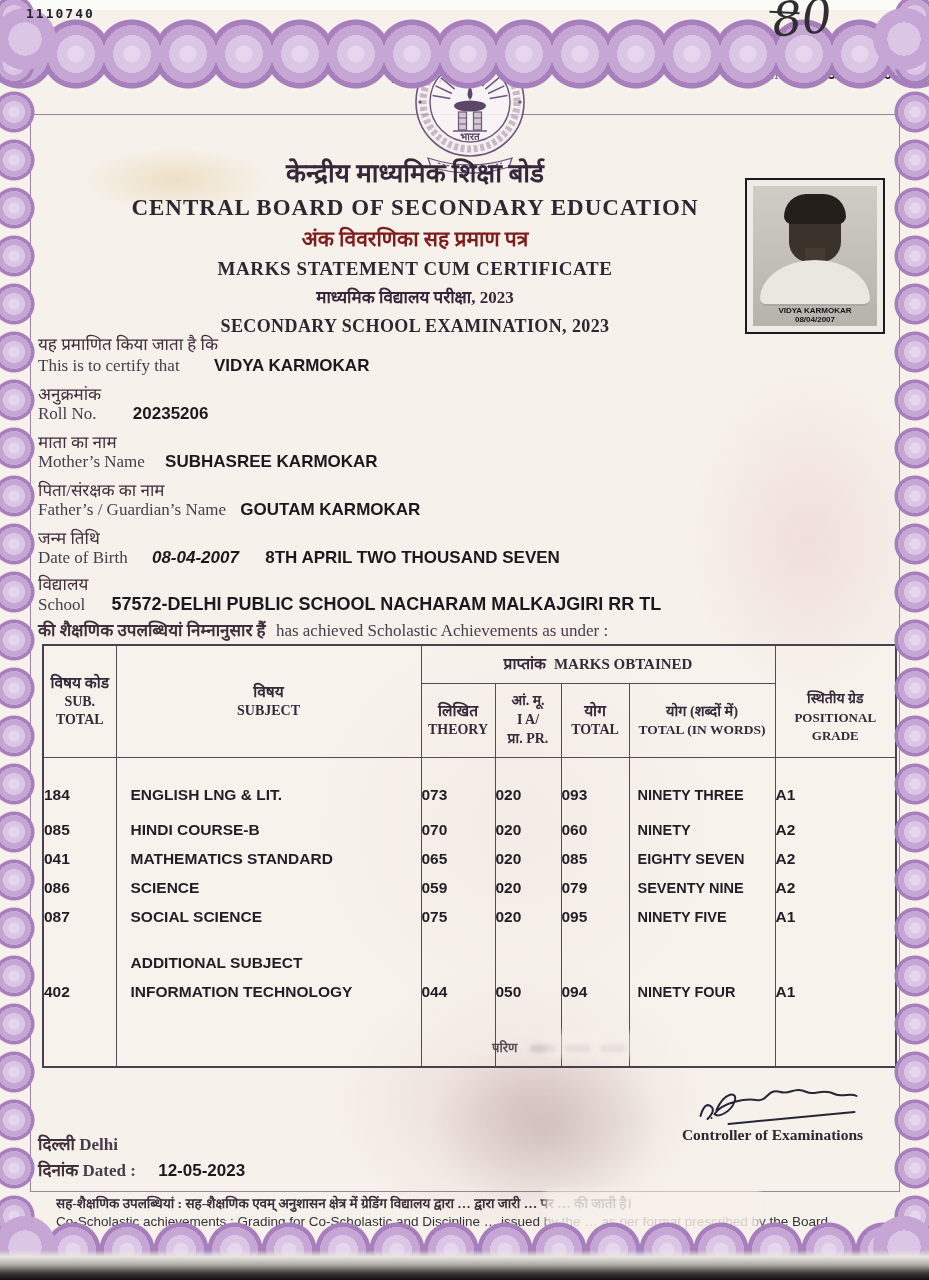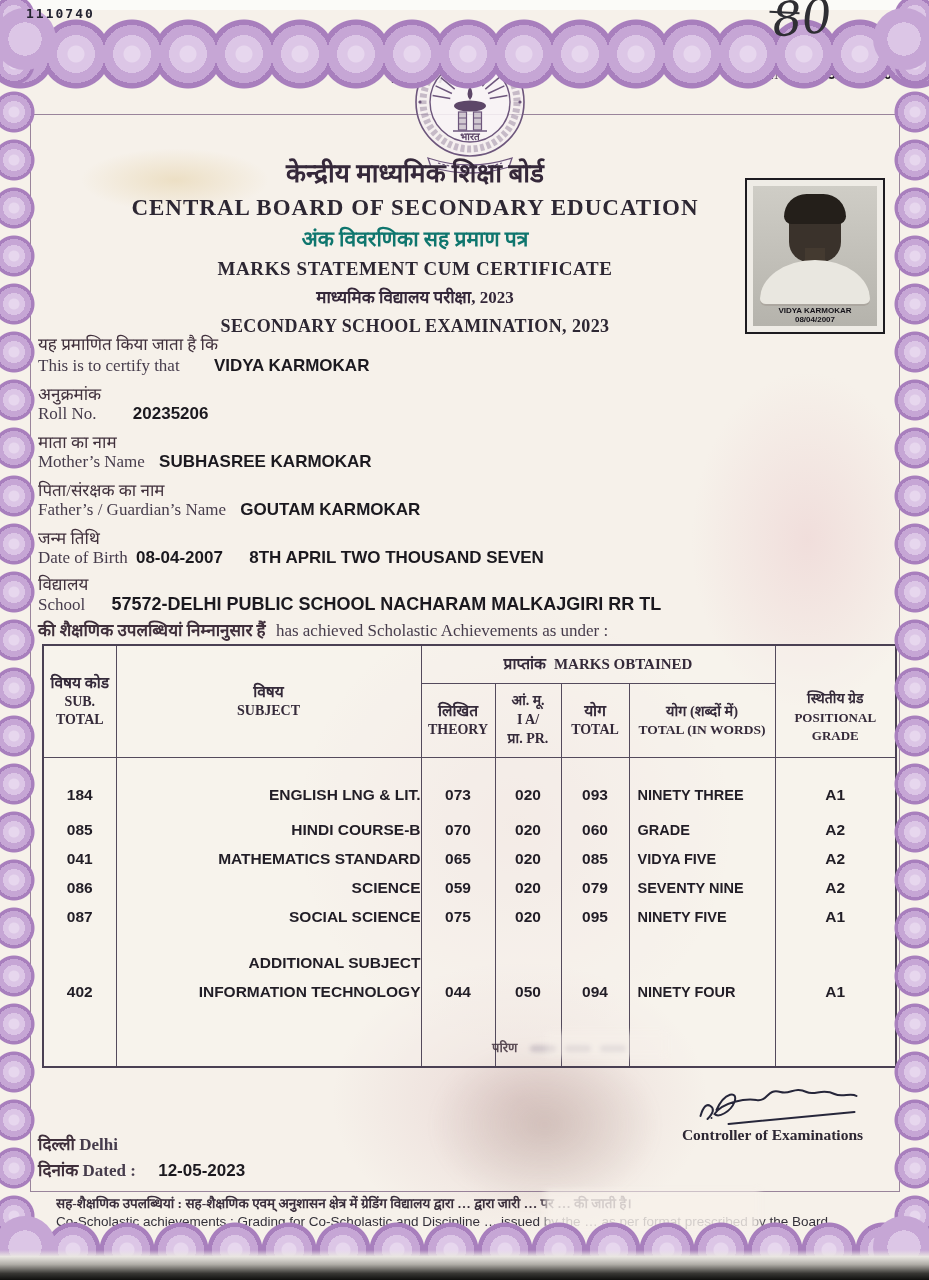--- a/index.html
+++ b/index.html
@@ -40,21 +40,21 @@
   
   .hi{font-family:"Liberation Serif",serif;color:#40303c;}
   .enl{font-family:"Liberation Serif",serif;color:#463c4c;}
   .val{font-family:"Liberation Sans",sans-serif;font-weight:bold;color:#1b191f;}
   .z3{z-index:3;}
 
   
   #hdr{left:90px;top:156px;width:650px;text-align:center;z-index:3;}
   #hdr .l1{font-size:26px;font-weight:bold;line-height:36px;color:#35283a;}
   #hdr .l2{font-size:23px;font-weight:bold;letter-spacing:1px;line-height:32px;color:#2d2733;}
-  #hdr .l3{font-size:21px;font-weight:bold;line-height:31px;color:#0f766e;}
+  #hdr .l3{font-size:21px;font-weight:bold;line-height:31px;color:#7f1d1d;}
   #hdr .l4{font-size:19px;font-weight:bold;letter-spacing:.6px;line-height:28px;color:#2d2733;}
   #hdr .l5{font-size:17px;font-weight:bold;line-height:30px;color:#35283a;}
   #hdr .l6{font-size:18px;font-weight:bold;letter-spacing:.4px;line-height:26px;color:#2d2733;}
 
   
   #corner-serial{left:26px;top:6px;z-index:6;font-family:"DejaVu Sans Mono",monospace;
      font-size:13px;font-weight:bold;letter-spacing:2px;color:#232330;filter:blur(.4px);}
   #sheet-serial{left:346px;top:60px;z-index:3;font-family:"DejaVu Sans Mono",monospace;
      font-size:25px;letter-spacing:7px;color:#3a3642;}
   #handwritten{left:772px;top:-10px;z-index:6;font-size:47px;color:#2e2e33;
@@ -90,22 +90,22 @@
   #marks thead th{font-weight:normal;vertical-align:middle;text-align:center;}
   #marks .th-hi{font-size:15.5px;font-weight:bold;color:#352a3a;display:block;line-height:20px;}
   #marks .th-en{font-size:14px;font-weight:bold;font-family:"Liberation Serif",serif;color:#352a3a;display:block;line-height:18px;}
   #marks .inline span{display:inline;line-height:34px;}
   #marks tbody td{border-top:none;border-bottom:none;font-family:"Liberation Sans",sans-serif;
      font-weight:bold;font-size:15.5px;color:#211d26;vertical-align:middle;}
   #marks tbody tr{height:29px;}
   #marks tbody tr.first td{padding-top:16px;height:42px;}
   #marks tbody tr.addl td{padding-top:16px;height:30px;}
   #marks tbody tr.filler{height:60px;}
-  .c{text-align:center;}
-  .subj{padding-left:14px !important;text-align:right;}
+  .c{text-align:left;}
+  .subj{padding-left:14px !important;text-align:left;}
   .words{padding-left:8px !important;text-align:left;font-size:14.5px !important;}
 
   
   #result{left:492px;top:1038px;z-index:3;font-size:13px;font-weight:bold;color:#4a4050;opacity:.85;}
   #result i{display:inline-block;width:26px;height:7px;margin-left:9px;border-radius:4px;
      background:rgba(120,110,135,.30);filter:blur(2px);}
   #authority{left:645px;top:1126px;width:255px;text-align:center;z-index:3;}
   #authority .ah{font-size:16.5px;font-weight:bold;}
   #authority .ae{font-size:15.5px;font-weight:bold;color:#2d2733;}
   #place{left:38px;top:1132px;z-index:3;font-size:17px;font-weight:bold;}
@@ -206,31 +206,31 @@
     <span class="val" style="margin-left:30px;">VIDYA KARMOKAR</span>
   </div>
   <div class="abs dl hi" style="top:382px;">अनुक्रमांक</div>
   <div class="abs dl" style="top:404px;">
     <span class="enl">Roll No.</span>
     <span class="val" style="margin-left:32px;">20235206</span>
   </div>
   <div class="abs dl hi" style="top:430px;">माता का नाम</div>
   <div class="abs dl" style="top:452px;">
     <span class="enl">Mother’s Name</span>
-    <span class="val" style="margin-left:10px;text-align:center;">SUBHASREE KARMOKAR</span>
+    <span class="val" style="margin-left:16px;text-align:center;">SUBHASREE KARMOKAR</span>
   </div>
   <div class="abs dl hi" style="top:478px;">पिता/संरक्षक का नाम</div>
   <div class="abs dl" style="top:500px;">
     <span class="enl">Father’s / Guardian’s Name</span>
     <span class="val" style="margin-left:10px;">GOUTAM KARMOKAR</span>
   </div>
   <div class="abs dl hi" style="top:526px;">जन्म तिथि</div>
   <div class="abs dl" style="top:548px;">
     <span class="enl">Date of Birth</span>
-    <span class="val" style="margin-left:4px;">08-04-2007</span>
+    <span class="val" style="margin-left:20px;font-style:italic;">08-04-2007</span>
     <span class="val" style="margin-left:22px;">8TH APRIL TWO THOUSAND SEVEN</span>
   </div>
   <div class="abs dl hi" style="top:572px;">विद्यालय</div>
   <div class="abs dl" style="top:594px;">
     <span class="enl">School</span>
     <span class="val" style="margin-left:22px;font-size:18px;">57572-DELHI PUBLIC SCHOOL NACHARAM MALKAJGIRI RR TL</span>
   </div>
   <div class="abs dl" style="top:618px;">
     <span class="hi" style="font-weight:bold;">की शैक्षणिक उपलब्धियां निम्नानुसार हैं</span>
     <span class="enl" style="margin-left:6px;">has achieved Scholastic Achievements as under :</span>
@@ -294,30 +294,30 @@
         <td class="c">093</td>
           <td class="words">NINETY THREE</td>
         <td class="c">A1</td>
       </tr>
       <tr>
         <td class="c">085</td>
           <td class="subj">HINDI COURSE-B</td>
         <td class="c">070</td>
           <td class="c">020</td>
         <td class="c">060</td>
-          <td class="words">GRADE</td>
+          <td class="words">NINETY</td>
         <td class="c">A2</td>
       </tr>
       <tr>
         <td class="c">041</td>
           <td class="subj">MATHEMATICS STANDARD</td>
         <td class="c">065</td>
           <td class="c">020</td>
         <td class="c">085</td>
-          <td class="words">VIDYA FIVE</td>
+          <td class="words">EIGHTY SEVEN</td>
         <td class="c">A2</td>
       </tr>
       <tr>
         <td class="c">086</td>
           <td class="subj">SCIENCE</td>
         <td class="c">059</td>
           <td class="c">020</td>
         <td class="c">079</td>
           <td class="words">SEVENTY NINE</td>
         <td class="c">A2</td>

